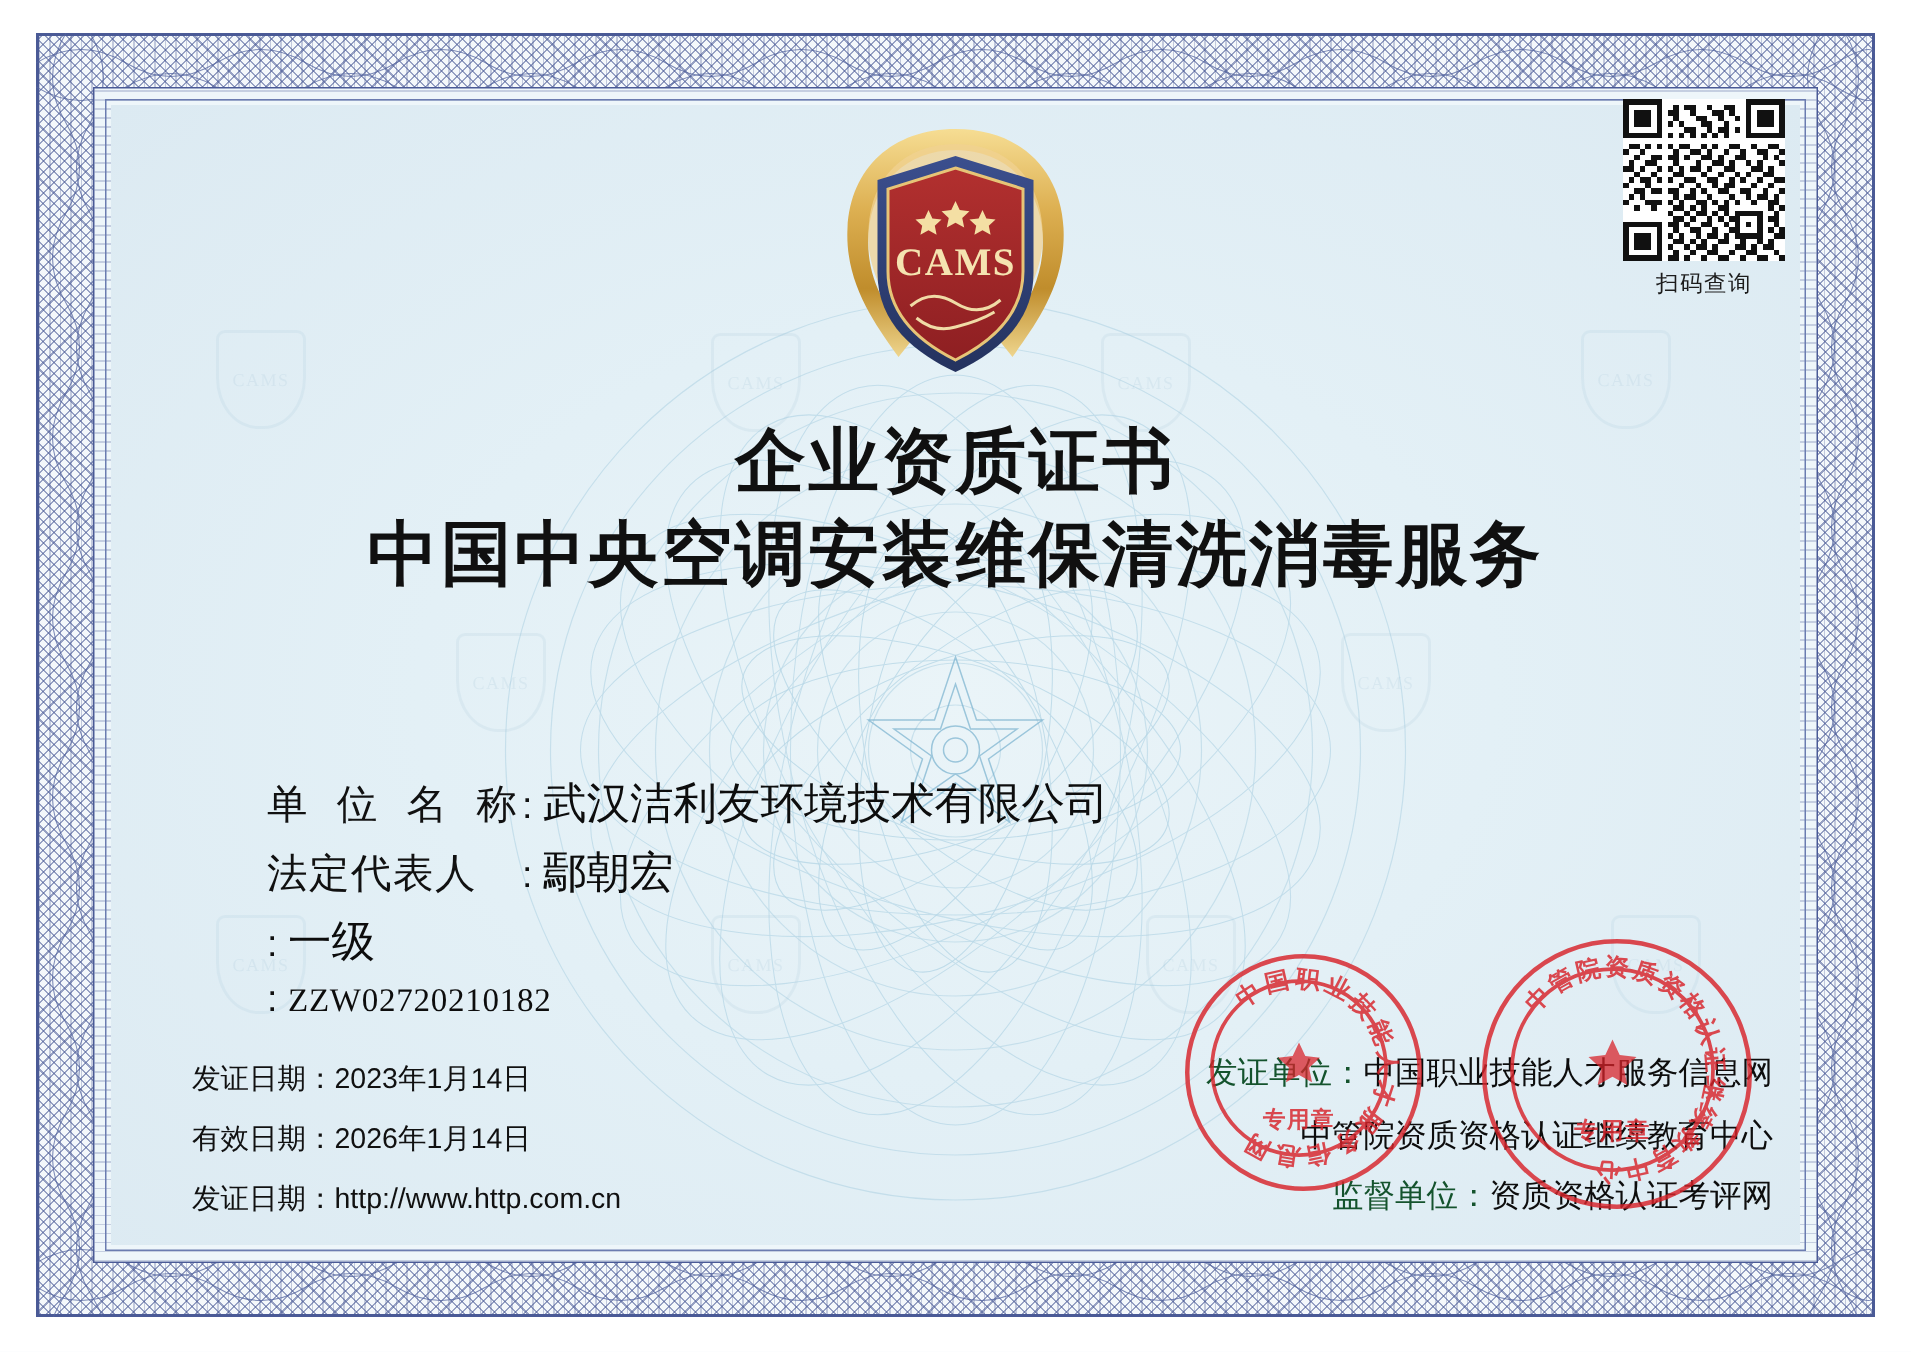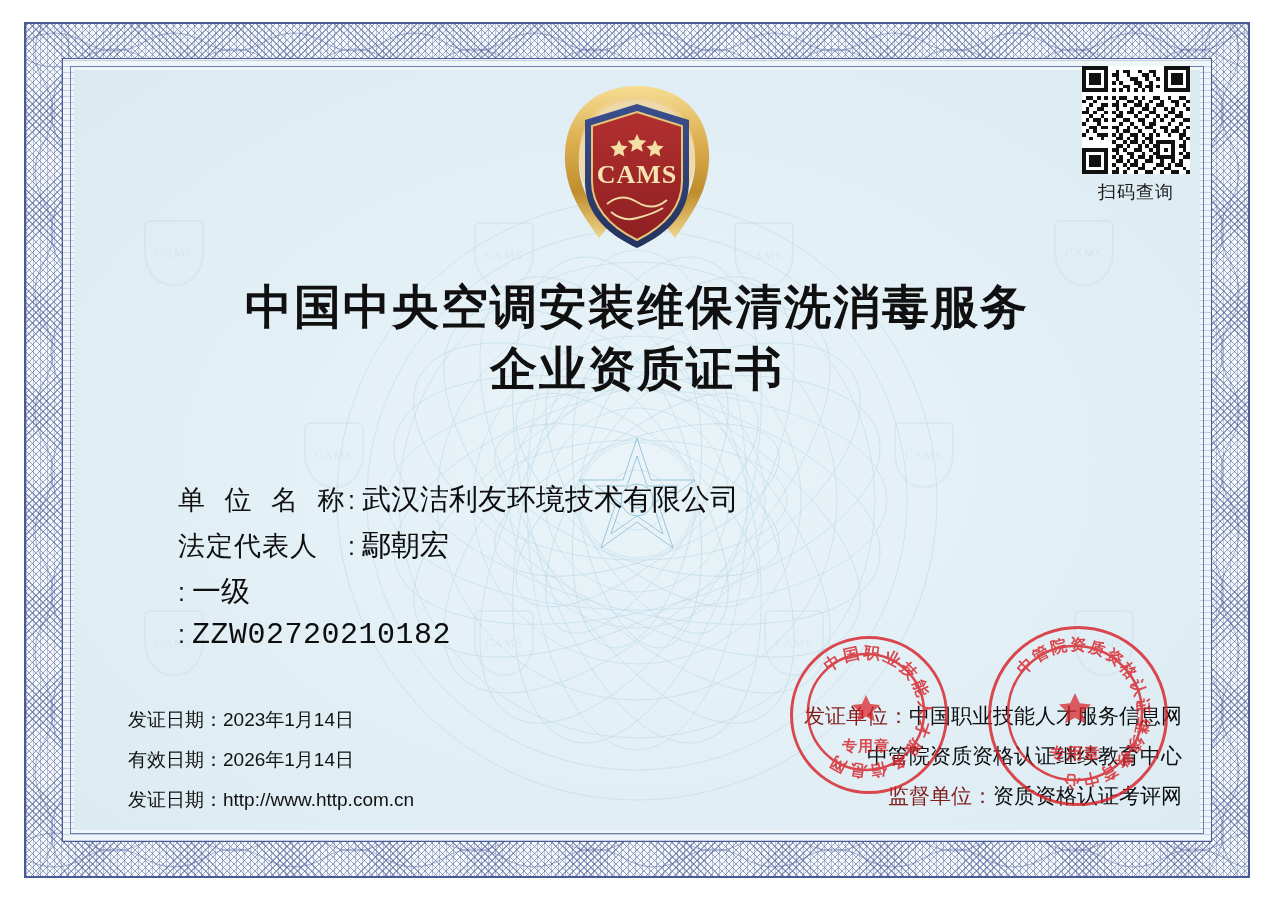--- a/index.html
+++ b/index.html
@@ -124,21 +124,21 @@
   .qr {
     width: 108px;
     height: 108px;
     margin: 0 auto;
     display: block;
     background: #ffffff;
   }
   .qr-caption {
     margin-top: 6px;
     font-family: "Liberation Sans", sans-serif;
-    font-size: 18px;
+    font-size: 15px;
     color: #1c1c1c;
     letter-spacing: 1px;
   }
 
   
   .title-block {
     position: absolute;
     left: 0; right: 0;
     top: 276px;
     text-align: center;
@@ -181,24 +181,25 @@
     width: 14px;
     flex: none;
     font-family: "Liberation Sans", sans-serif;
     font-size: 25px;
   }
   .row .value {
     font-family: "Liberation Sans", sans-serif;
     font-size: 29px;
     color: #0d0d0d;
     white-space: nowrap;
+    margin-top: 36px;
   }
   .row .value.serif {
-    font-family: Liberation Mono, monospace;
-    font-size: 30px;
+    font-family: Liberation Serif, serif;
+    font-size: 22px;
     letter-spacing: 0.5px;
   }
 
   
   .footer-left {
     position: absolute;
     left: 128px;
     top: 700px;
     font-family: "Liberation Sans", sans-serif;
     font-size: 19px;
@@ -213,21 +214,21 @@
     right: 92px;
     top: 696px;
     width: 600px;
     text-align: right;
     font-family: "Liberation Sans", sans-serif;
     font-size: 21px;
     color: #111;
     line-height: 40px;
   }
   .fr-row { white-space: nowrap; }
-  .fr-row .fr-label { color: #7f1d1d; }
+  .fr-row .fr-label { color: #14532d; font-family: Liberation Mono, monospace; }
   .fr-row .fr-value { color: #0d0d0d; }
 
   
   .seal {
     position: absolute;
     border: 3px solid #d8232a;
     border-radius: 50%;
     opacity: 0.82;
     color: #d8232a;
     pointer-events: none;
@@ -603,22 +604,22 @@
           <rect x="17" y="28" width="2" height="1"></rect>
           <rect x="21" y="28" width="1" height="1"></rect>
           <rect x="24" y="28" width="2" height="1"></rect>
           <rect x="28" y="28" width="1" height="1"></rect>
       </g>
     </svg>
     <div class="qr-caption">扫码查询</div>
   </div>
 
   <div class="title-block">
+    <div class="title-line">企业资质证书</div>
     <div class="title-line">中国中央空调安装维保清洗消毒服务</div>
-    <div class="title-line">企业资质证书</div>
   </div>
 
   <div class="rows">
 
     <div class="row">
       <span class="label">单 位 名 称</span>
       <span class="colon">:</span>
       <span class="value">武汉洁利友环境技术有限公司</span>
     </div>
 

